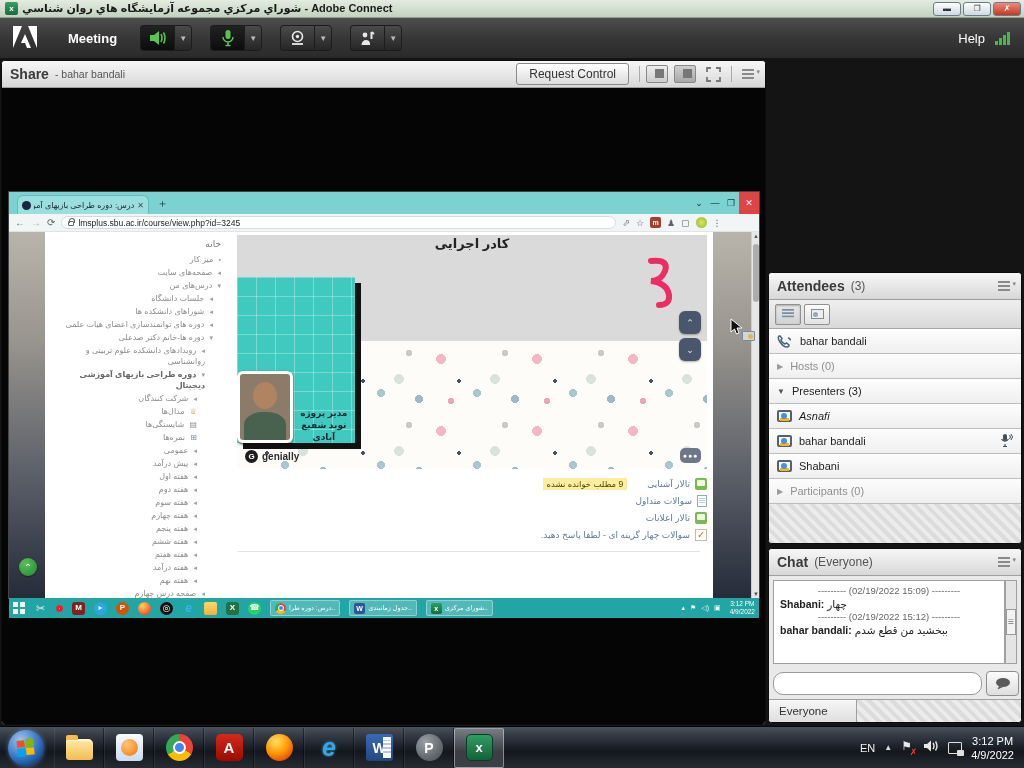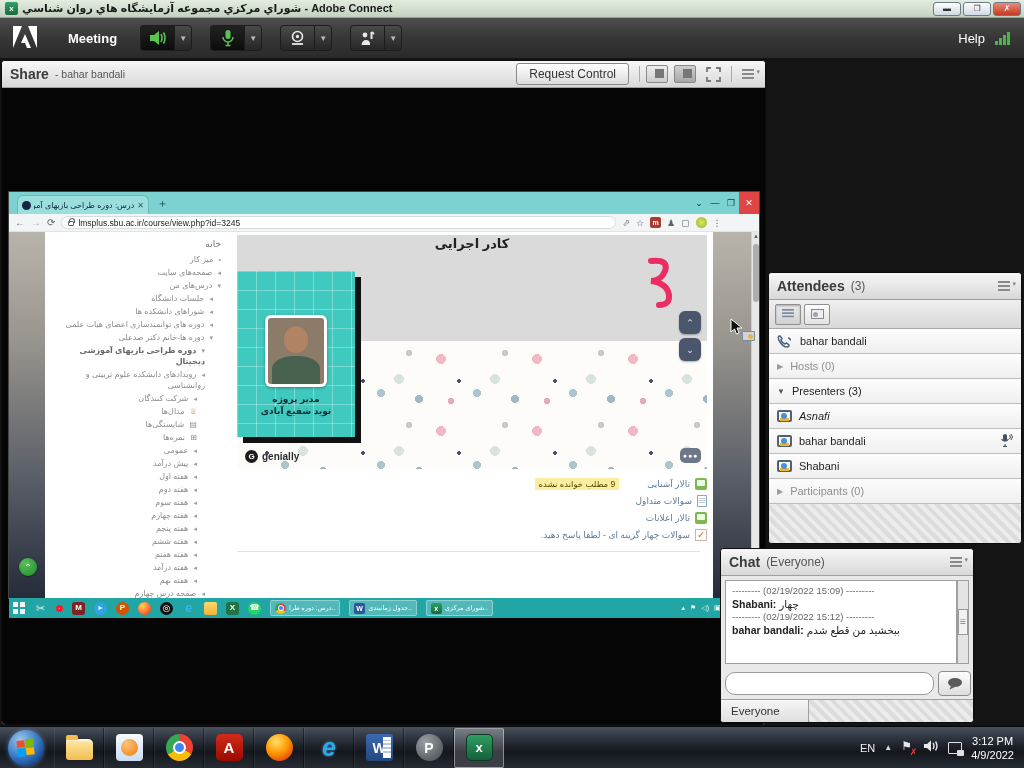--- a/index.html
+++ b/index.html
@@ -119,23 +119,23 @@
       radial-gradient(circle 5px at 12px 18px,#f0b9c6 98%,transparent),
       radial-gradient(circle 4px at 48px 52px,#aac6cd 98%,transparent),
       radial-gradient(circle 3px at 76px 12px,#c9c9c9 98%,transparent),
       radial-gradient(circle 2px at 30px 40px,#44506b 98%,transparent),
       radial-gradient(circle 5px at 66px 38px,#d8e3de 98%,transparent),
       radial-gradient(circle 3px at 22px 60px,#e8a9b8 98%,transparent),
       radial-gradient(circle 4px at 86px 58px,#9fb8c4 98%,transparent);
     background-size:96px 72px;}
   .g-heading{position:absolute;top:1px;left:0;width:100%;text-align:center;font-size:13px;font-weight:bold;color:#222;direction:rtl;}
   .cards{position:absolute;left:0;top:36px;width:100%;height:170px;}
-  .card{position:absolute;top:0;width:118px;height:166px;background:#40c9be;
+  .card{position:absolute;top:6px;width:118px;height:166px;background:#40c9be;
     background-image:linear-gradient(rgba(255,255,255,.30) 1px,transparent 1px),linear-gradient(90deg,rgba(255,255,255,.30) 1px,transparent 1px);
-    background-size:19px 19px;box-shadow:6px 6px 0 0 #111;display:flex;flex-direction:column;align-items:center;}
+    background-size:19px 19px;box-shadow:6px 6px 0 0 #111;display:flex;flex-direction:row;align-items:flex-end;}
   .photo-frame{margin-top:44px;width:62px;height:72px;background:#fff;border-radius:6px;padding:3px;
     box-shadow:0 1px 3px rgba(0,0,0,.35);}
   .photo{width:100%;height:100%;border-radius:3px;position:relative;overflow:hidden;background:#d6d0c9;}
   .photo .head{position:absolute;left:50%;top:12%;transform:translateX(-50%);width:24px;height:27px;border-radius:50%;background:#c59a7c;}
   .photo .torso{position:absolute;left:8%;right:8%;bottom:0;height:42%;border-radius:45% 45% 0 0;background:#1b1b1b;}
   .photo.woman .head{box-shadow:0 0 0 7px #141414;}
   .photo.man{background:#8d7b6a;}
   .photo.man .head{background:#b08463;}
   .photo.man .torso{background:#49614f;}
   .card-cap{margin-top:6px;text-align:center;direction:rtl;font-size:9px;font-weight:bold;color:#0d2b33;line-height:12px;}
@@ -154,21 +154,21 @@
   .act-row{display:flex;align-items:center;min-height:17px;font-size:9px;color:#5f7b95;}
   .act-ic{flex:none;margin-left:5px;width:12px;height:12px;position:relative;}
   .act-ic.ext{width:7px;height:7px;border:3px solid #8e54ad;border-radius:50%;background:#fff;}
   .act-ic.forum{background:#79b94f;border-radius:2px;}
   .act-ic.forum::after{content:"";position:absolute;left:2px;top:2px;right:2px;bottom:4px;background:#eefae4;border-radius:1px;}
   .act-ic.page{width:10px;height:12px;background:#fff;border:1px solid #93a9c0;}
   .act-ic.page::after{content:"";position:absolute;left:1px;top:2px;right:1px;height:6px;
      background:linear-gradient(#b9cce0 1px,transparent 1px);background-size:100% 2px;}
   .act-ic.quiz{background:#fff;border:1px solid #c9b8a8;}
   .act-ic.quiz::after{content:"✓";position:absolute;left:1px;top:-1px;color:#e0701e;font-size:10px;font-weight:bold;}
-  .act-badge{margin-right:28px;background:#fcedA0;background:#fceda0;color:#4a4a00;font-size:8.5px;padding:0 4px;line-height:12px;}
+  .act-badge{margin-right:20px;background:#fcedA0;background:#fceda0;color:#4a4a00;font-size:8.5px;padding:0 4px;line-height:12px;}
   .act-divider{margin-top:8px;border-top:1px solid #e2e2e2;width:98%;}
 
   
   .shared-taskbar{position:absolute;left:7px;top:510px;width:750px;height:20px;background:#22a5a5;
     display:flex;align-items:center;padding:0 4px;gap:9px;}
   .winflag{width:12px;height:12px;flex:none;background:
      linear-gradient(#f5f5f5,#f5f5f5) 0 0/5px 5px no-repeat,
      linear-gradient(#f5f5f5,#f5f5f5) 7px 0/5px 5px no-repeat,
      linear-gradient(#f5f5f5,#f5f5f5) 0 7px/5px 5px no-repeat,
      linear-gradient(#f5f5f5,#f5f5f5) 7px 7px/5px 5px no-repeat;}
@@ -223,27 +223,27 @@
   .att-row.group{color:#8f8f8f;}
   .att-row.group .tri{font-size:8px;color:#9a9a9a;}
   .att-row .tri{font-size:8px;color:#555;}
   .pres-ic{width:15px;height:12px;border:2px solid #53606e;border-radius:2px;position:relative;background:#f4f8fb;flex:none;}
   .pres-ic::after{content:"";position:absolute;left:2px;top:1px;width:6px;height:6px;border-radius:50%;background:#4a90d9;}
   .pres-ic::before{content:"";position:absolute;left:1px;bottom:-1px;width:9px;height:3px;background:#f0b429;}
   .att-name.italic{font-style:italic;}
   .mic-right{margin-left:auto;}
   .att-hatch{height:56px;background:repeating-linear-gradient(45deg,#ececec 0 4px,#dcdcdc 4px 8px);}
 
-  #chat-pod{left:720px;top:548px;width:254px;height:175px;}
+  #chat-pod{left:768px;top:548px;width:254px;height:175px;}
   .chat-msgs{position:absolute;left:4px;top:31px;width:232px;height:84px;background:#fff;border:1px solid #9f9f9f;
     padding:3px 6px;font-size:10.5px;color:#222;overflow:hidden;}
   .chat-scroll{position:absolute;right:4px;top:31px;width:12px;height:84px;background:#e4e4e4;border:1px solid #9f9f9f;}
   .chat-grip{position:absolute;left:0px;top:28px;width:10px;height:26px;background:#f2f2f2;border:1px solid #9a9a9a;
     display:flex;align-items:center;justify-content:center;font-size:7px;color:#777;}
-  .msg .divider{display:block;text-align:left;color:#666;font-size:9.5px;line-height:14px;}
+  .msg .divider{display:block;text-align:center;color:#666;font-size:9.5px;line-height:14px;}
   .msg b{font-size:10.5px;}
   .msg .fa{direction:rtl;}
   .chat-input-row{position:absolute;left:4px;top:120px;width:246px;height:28px;display:flex;align-items:center;gap:4px;}
   .chat-input{flex:1;height:23px;border:1px solid #9a9a9a;border-radius:10px;background:#fff;padding:0 8px;font-size:11px;}
   .send-btn{width:33px;height:25px;border:1px solid #8d8d8d;border-radius:4px;background:linear-gradient(#fcfcfc,#dedede);
     display:flex;align-items:center;justify-content:center;}
   .chat-tabs{position:absolute;left:0;bottom:0;width:100%;height:23px;border-top:1px solid #9f9f9f;
     background:repeating-linear-gradient(45deg,#ececec 0 4px,#dcdcdc 4px 8px);display:flex;}
   .everyone-tab{width:88px;height:100%;background:linear-gradient(#f6f6f6,#dfdfdf);border-right:1px solid #9f9f9f;
     display:flex;align-items:center;padding-left:10px;font-size:11.5px;color:#333;}
@@ -459,26 +459,26 @@
                 </div>
 
                 <div class="sb-item collapsed ind1">
                   <span class="sb-label">دوره های توانمندسازی اعضای هیات علمی</span>
                 </div>
 
                 <div class="sb-item expanded ind1">
                   <span class="sb-label">دوره ها-خانم دکتر صدعلی</span>
                 </div>
 
+                <div class="sb-item collapsed ind2">
+                  <span class="sb-label">رویدادهای دانشکده علوم تربیتی و روانشناسی</span>
+                </div>
+
                 <div class="sb-item expanded ind2 bold">
                   <span class="sb-label">دوره طراحی بازیهای آموزشی دیجیتال</span>
-                </div>
-
-                <div class="sb-item collapsed ind2">
-                  <span class="sb-label">رویدادهای دانشکده علوم تربیتی و روانشناسی</span>
                 </div>
 
                 <div class="sb-item collapsed ind3">
                   <span class="sb-label">شرکت کنندگان</span>
                 </div>
 
                 <div class="sb-item trophy ind3">
                   <span class="sb-label">مدال‌ها</span>
                 </div>
 

